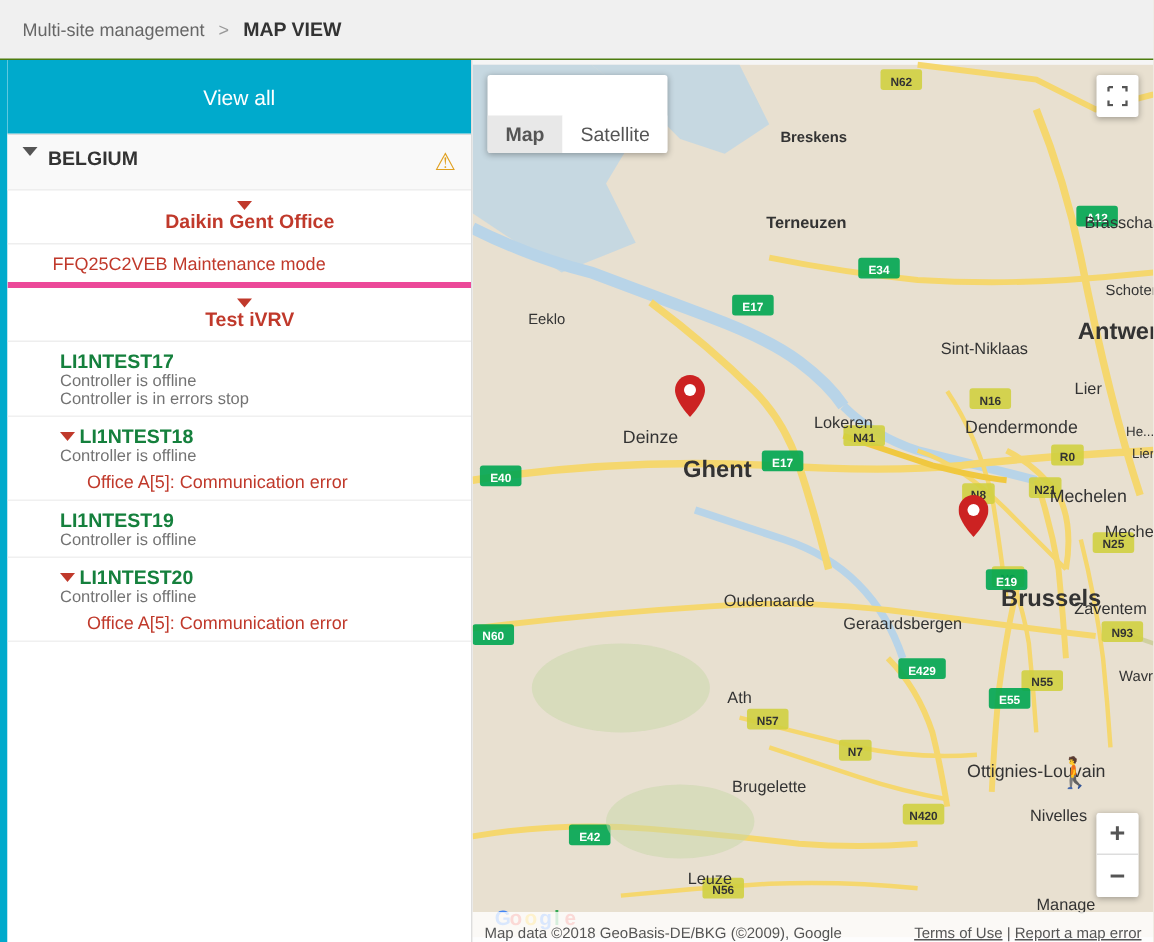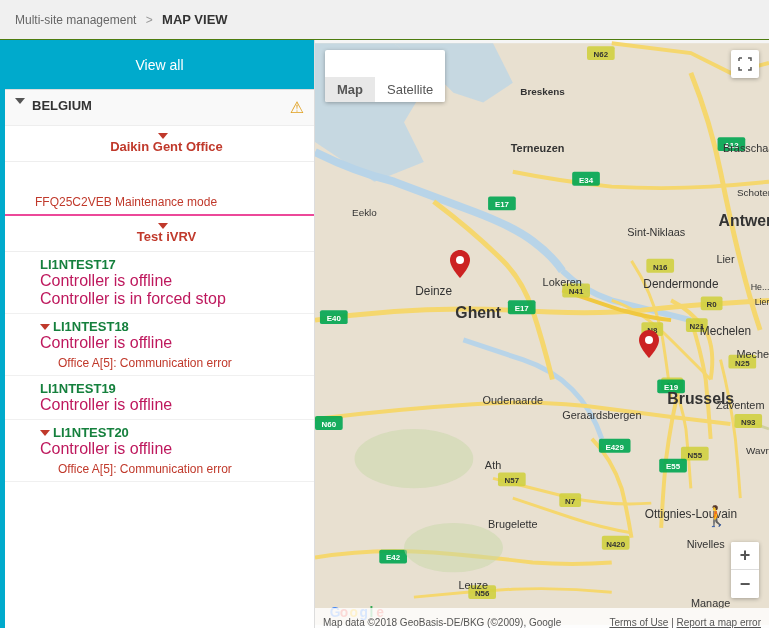--- a/index.html
+++ b/index.html
@@ -110,35 +110,34 @@
       font-size: 13px;
       color: #c0392b;
       font-weight: bold;
       flex: 1;
       margin-left: 4px;
     }
 
     
     .device-row {
       padding: 5px 10px 5px 30px;
-      border-bottom: 2px solid #ec4899;
-      margin-top: 27px;
+      border-bottom: 4px solid #ec4899;
     }
     .device-label {
       font-size: 12px;
       color: #c0392b;
     }
     .unit-name {
       font-size: 13px;
       color: #15803d;
       font-weight: bold;
     }
     .unit-status {
-      font-size: 16px;
-      color: #be185d;
+      font-size: 11px;
+      color: #737373;
       display: block;
     }
     .office-label {
       font-size: 12px;
       color: #c0392b;
     }
 
     .chevron-down { display: inline-block; width: 0; height: 0; border-left: 5px solid transparent; border-right: 5px solid transparent; border-top: 6px solid #c0392b; vertical-align: middle; margin-right: 3px; }
     .chevron-down-dark { display: inline-block; width: 0; height: 0; border-left: 5px solid transparent; border-right: 5px solid transparent; border-top: 6px solid #555; vertical-align: middle; margin-right: 3px; }
 
@@ -323,21 +322,21 @@
         </div>
 
         <div class="site-row">
           <span class="chevron-down"></span>
           <span class="site-label">Test iVRV</span>
         </div>
 
         <div class="unit-block">
           <span class="unit-name">LI1NTEST17</span>
           <span class="unit-status">Controller is offline</span>
-          <span class="unit-status">Controller is in forced stop</span>
+          <span class="unit-status">Controller is in errors stop</span>
         </div>
 
         <div class="unit-block">
           <div style="display:flex;align-items:center;text-align:center;">
             <span class="chevron-down"></span>
             <span class="unit-name">LI1NTEST18</span>
           </div>
           <span class="unit-status">Controller is offline</span>
           <div style="padding-left:18px;padding-top:3px;">
             <span class="office-label">Office A[5]: Communication error</span>

